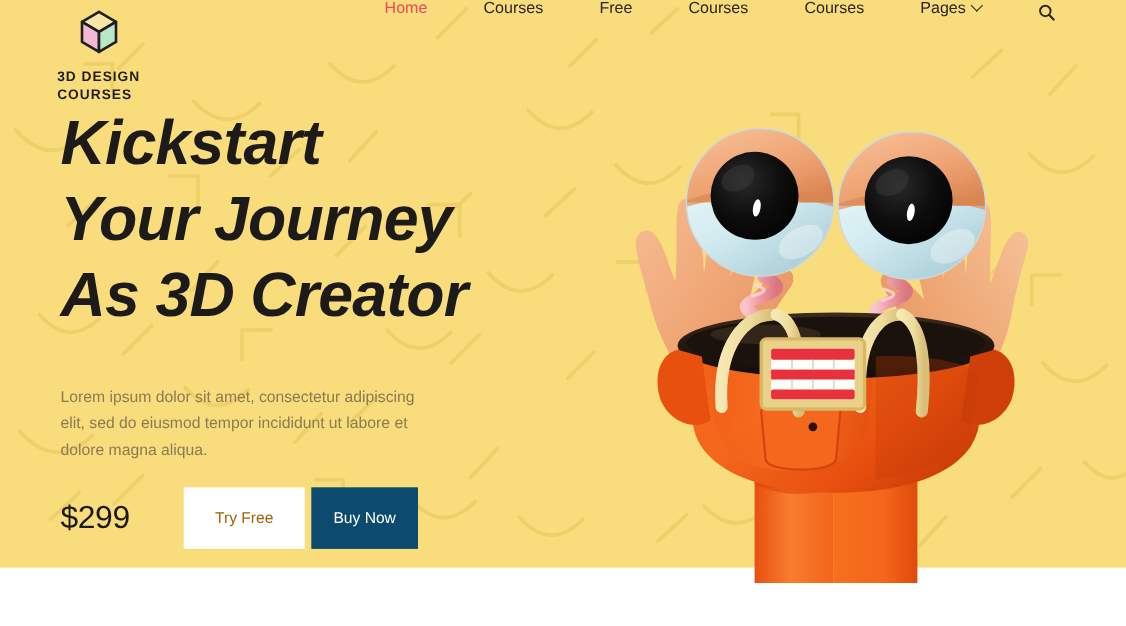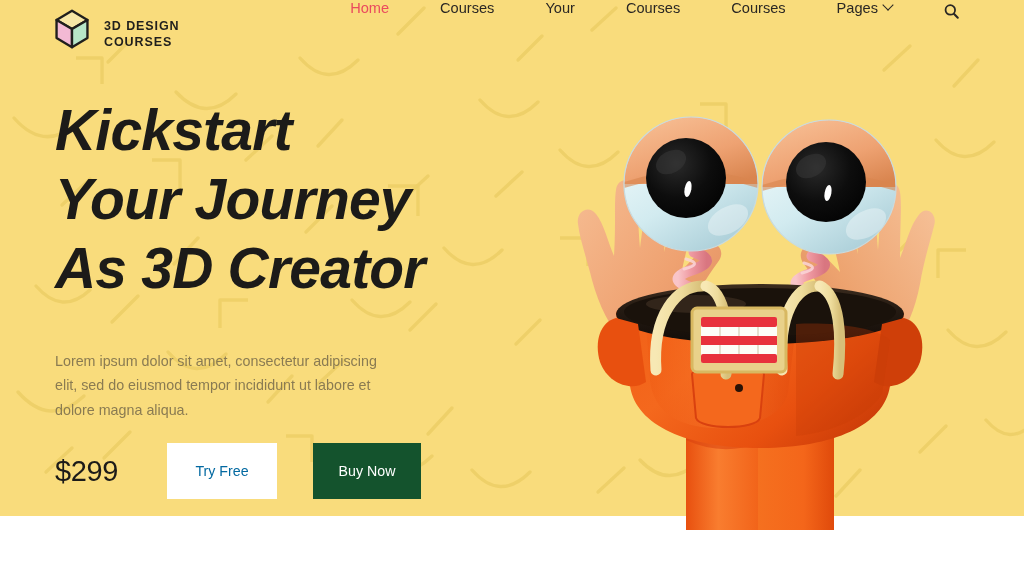--- a/index.html
+++ b/index.html
@@ -26,22 +26,23 @@
 
   
   #site-header {
     position: absolute; left: 0; top: 0;
     width: 1024px; height: 58px;
     display: flex; align-items: center;
     z-index: 40;
   }
   #brand {
     position: absolute; left: 52px; top: 8px;
-    display: flex; align-items: flex-end; gap: 12px;
+    display: flex; align-items: center; gap: 12px;
     cursor: pointer;
+    flex-direction: column;
   }
   #brand-mark { width: 40px; height: 42px; display: block; }
   #brand-text {
     font-size: 12.5px; font-weight: bold; letter-spacing: 0.9px;
     line-height: 1.28; color: #201f1d; text-transform: uppercase;
     white-space: pre-line;
   }
   #main-nav {
     position: absolute; right: 62px; top: 0; height: 58px;
     display: flex; align-items: flex-start; gap: 17px;
@@ -79,25 +80,25 @@
   }
   #hero-price {
     font-size: 29px; font-weight: normal; color: #1c1b19;
     letter-spacing: -0.4px; width: 112px;
   }
   .cta-btn {
     display: flex; align-items: center; justify-content: center;
     font-size: 14.2px; border: 0; cursor: pointer; font-family: inherit;
   }
   #btn-try-free {
-    width: 110px; height: 56px; background: #ffffff; color: #0369a1;
+    width: 110px; height: 56px; background: #ffffff; color: #a16207;
   }
   #btn-buy-now {
-    width: 108px; height: 56px; background: #14532d; color: #ffffff;
-    margin-left: 36px;
+    width: 97px; height: 56px; background: #0c4a6e; color: #ffffff;
+    margin-left: 6px;
   }
 
   
   #character {
     position: absolute; left: 496px; top: 74px;
     width: 528px; height: 495px; z-index: 20;
   }
 </style>
 </head>
 <body>
@@ -368,21 +369,21 @@
         <polygon points="5,13 22,23 22,43 5,33" fill="#f3b9d4" stroke="#201f1d" stroke-width="2.6" stroke-linejoin="round"></polygon>
         <polygon points="39,13 39,33 22,43 22,23" fill="#b8e6c8" stroke="#201f1d" stroke-width="2.6" stroke-linejoin="round"></polygon>
       </svg>
       <span id="brand-text">3D DESIGN
 COURSES</span>
     </a>
 
     <nav id="main-nav">
       <a class="nav-link active">Home</a>
       <a class="nav-link">Courses</a>
-      <a class="nav-link">Your</a>
+      <a class="nav-link">Free</a>
       <a class="nav-link">Courses</a>
       <a class="nav-link">Courses</a>
       <a class="nav-link">
         <span>Pages</span>
         <i class="chev"></i>
       </a>
       <button id="search-button" aria-label="Search">
         <svg viewBox="0 0 20 20" width="17" height="17" aria-hidden="true">
           <circle cx="8.6" cy="8.2" r="5.6" fill="none" stroke="#2a2724" stroke-width="2.1"></circle>
           <line x1="12.8" y1="12.6" x2="17.4" y2="17.4" stroke="#2a2724" stroke-width="2.4" stroke-linecap="round"></line>

